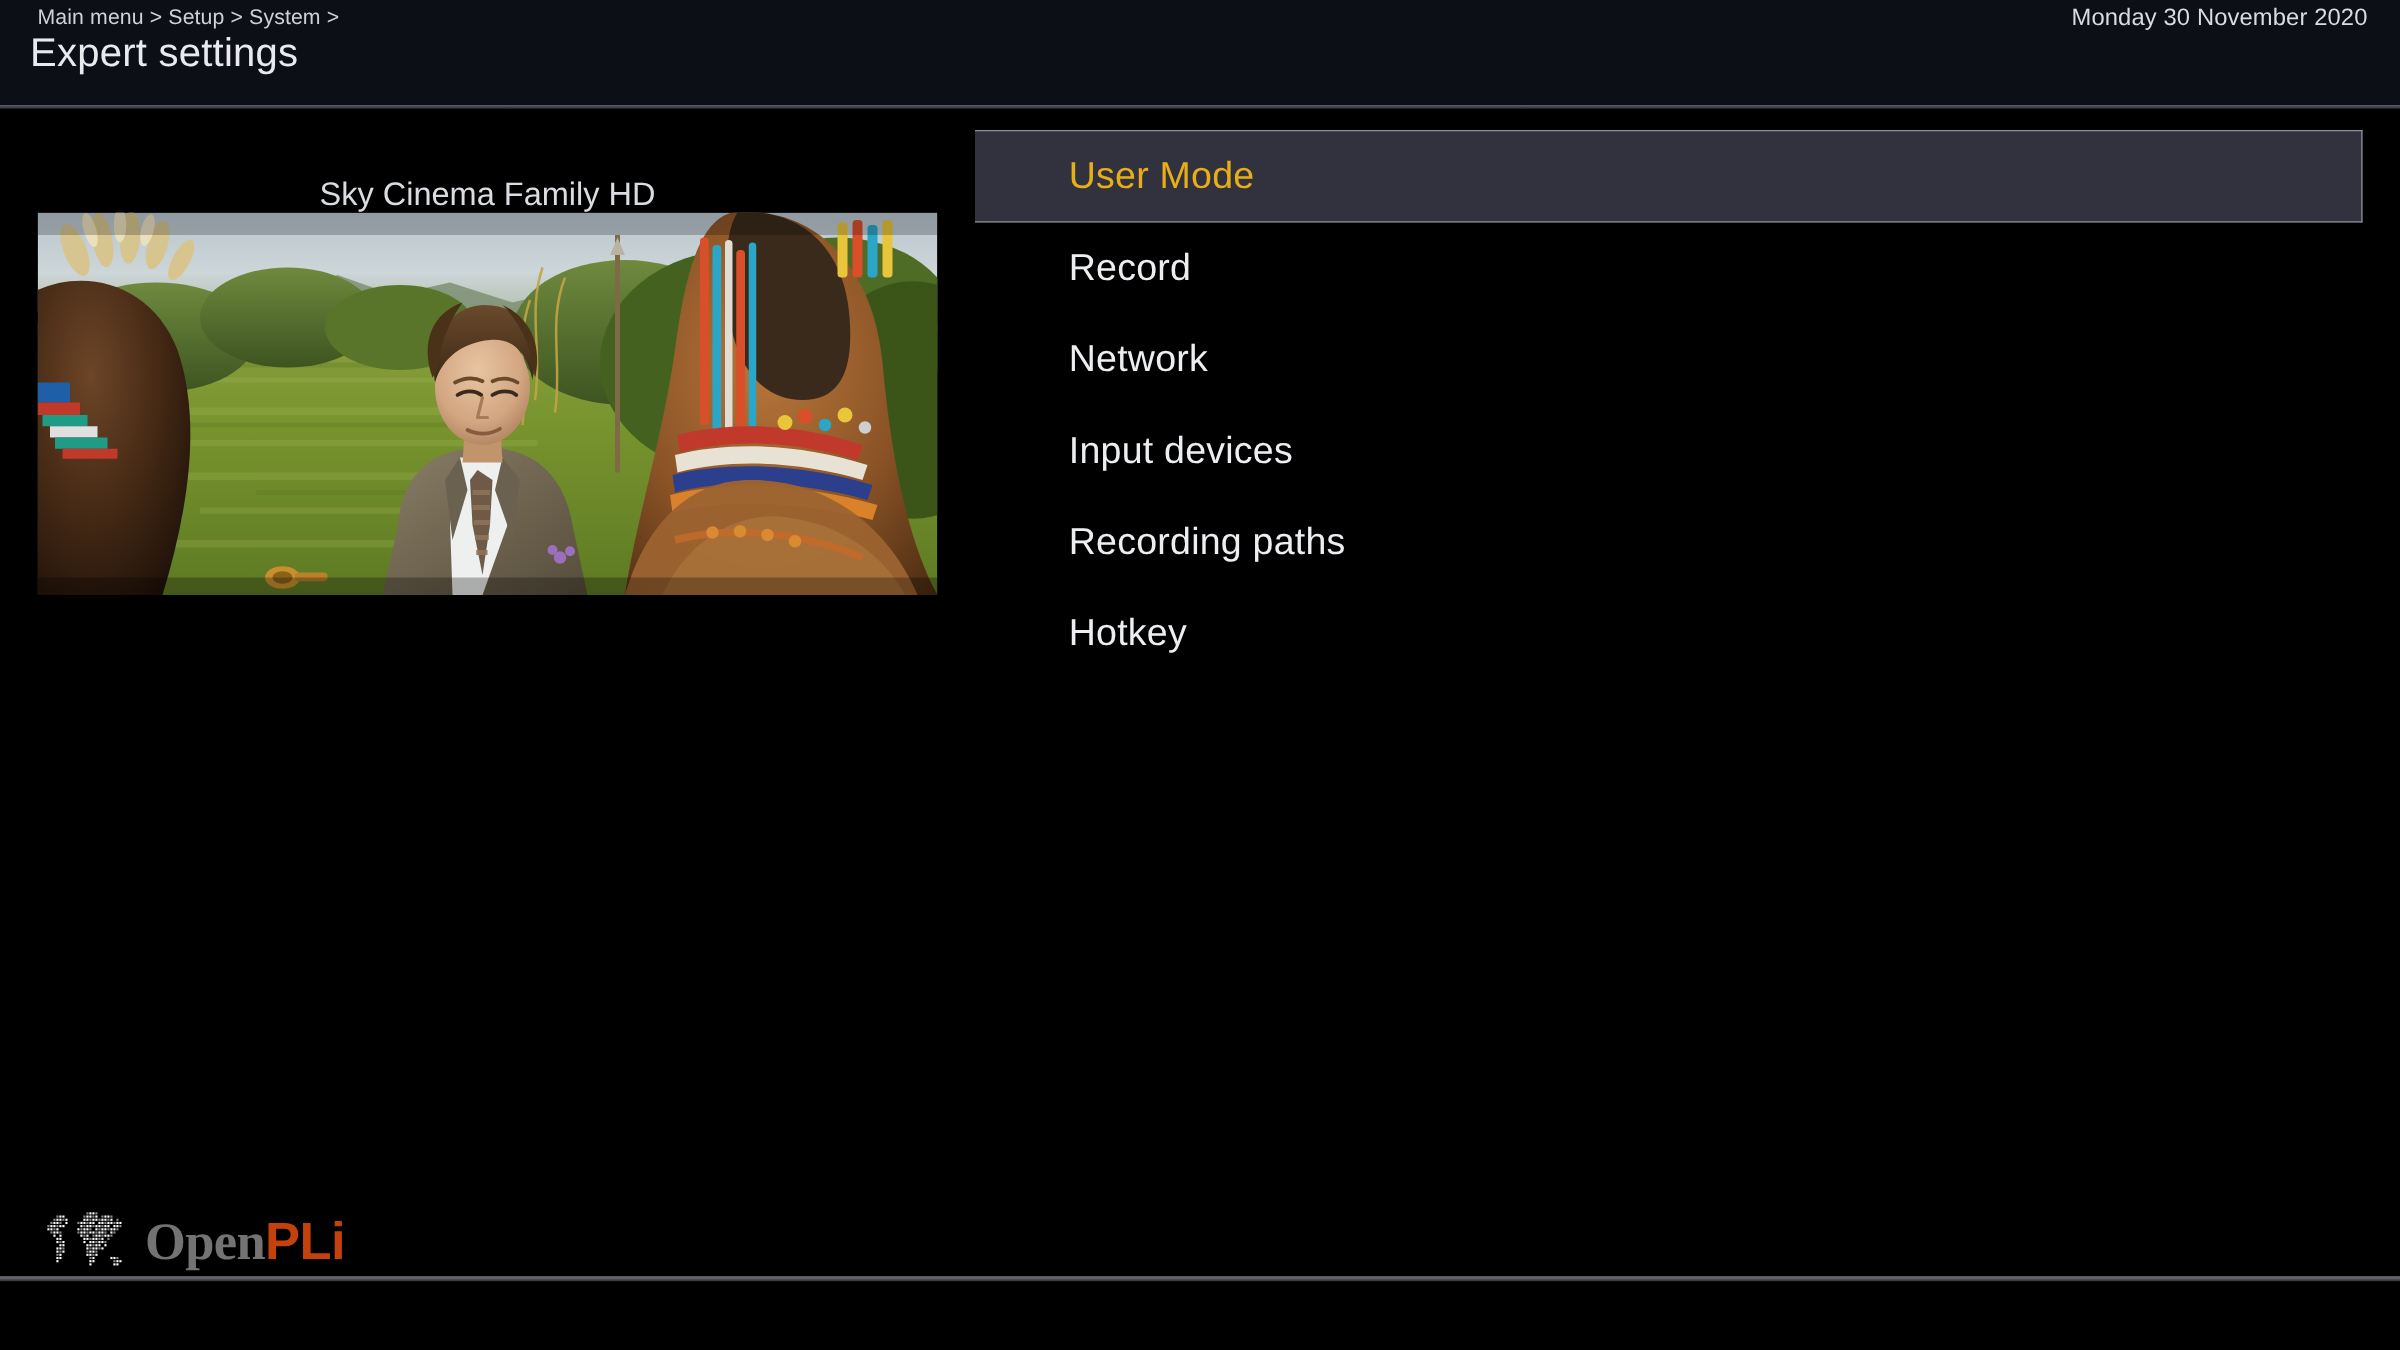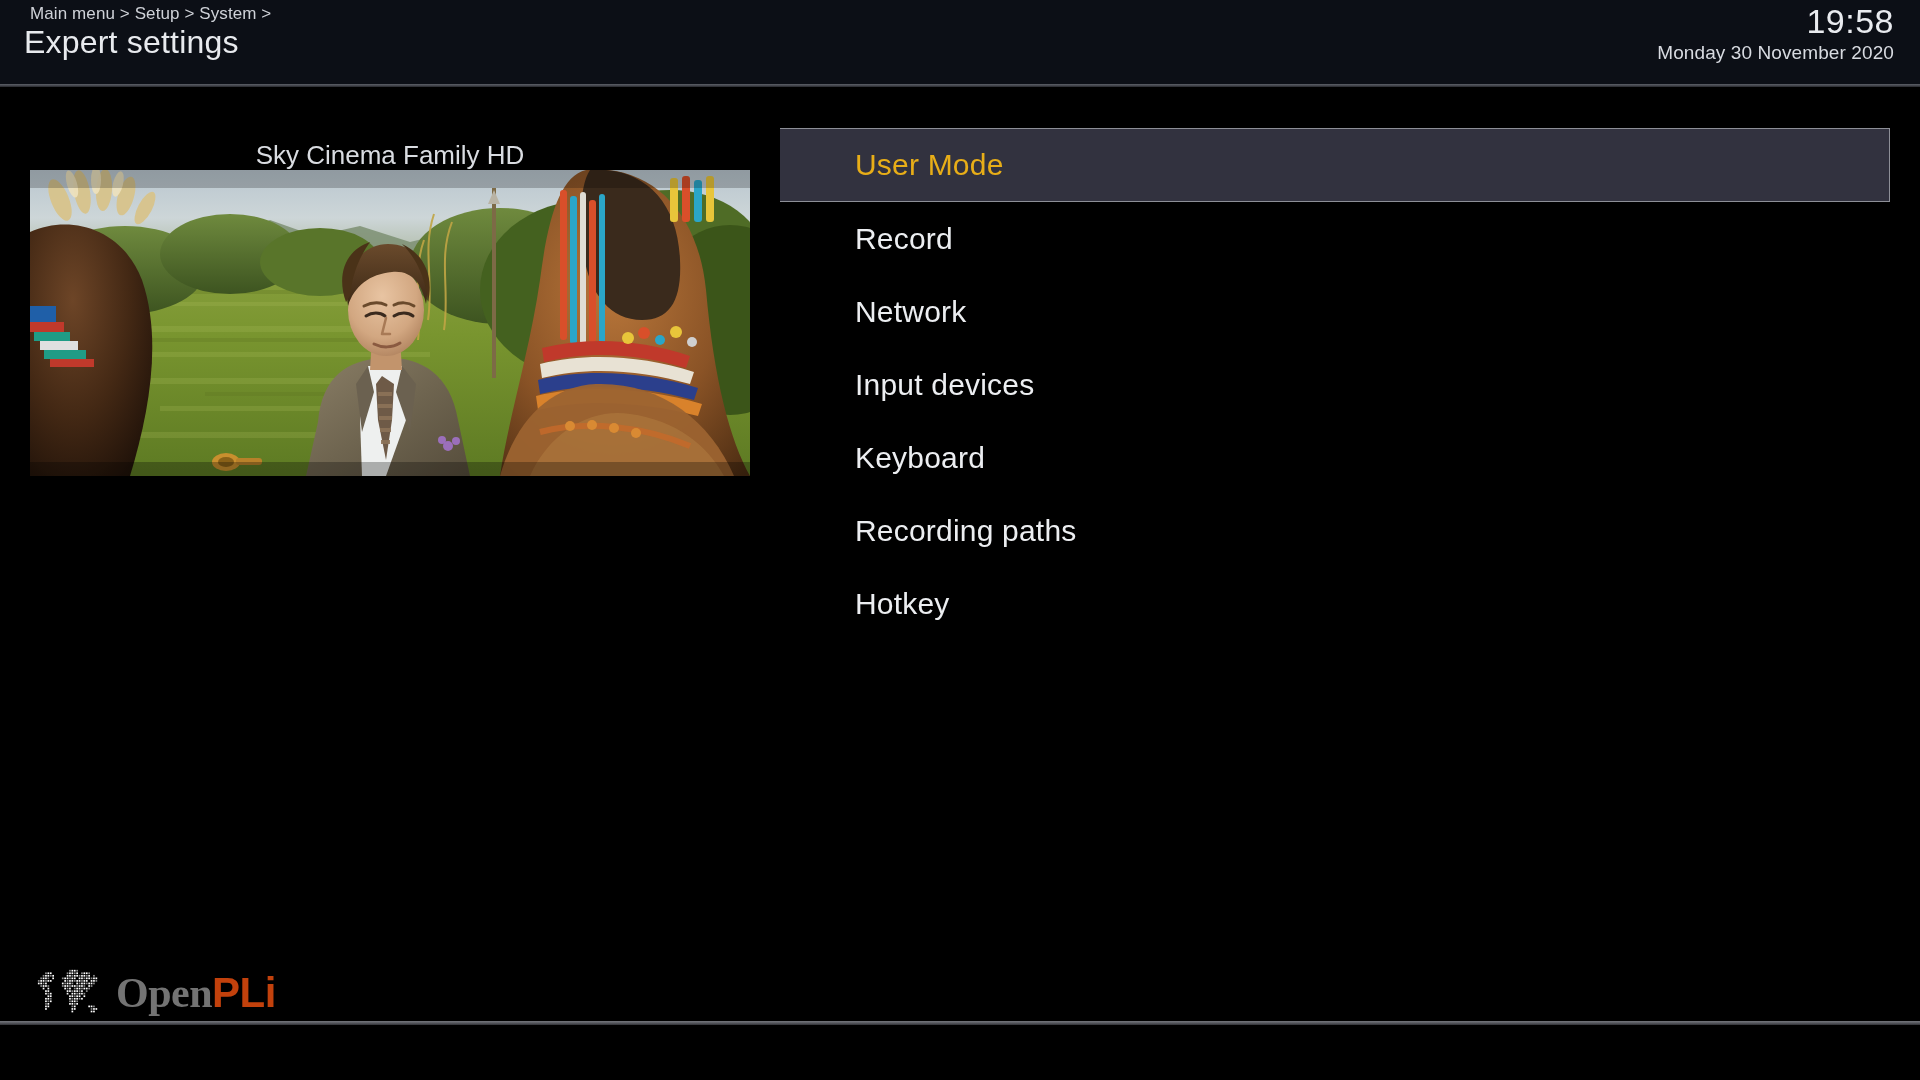--- a/index.html
+++ b/index.html
@@ -43,21 +43,21 @@
     text-align:center; font-size:26px; color:#d9dce1; white-space:nowrap;
   }
   #video-frame {
     position:absolute; left:30px; top:170px; width:720px; height:306px;
     overflow:hidden; background:#000;
   }
   #video-frame svg { display:block; width:720px; height:306px; }
 
   
   #menu-list {
-    position:absolute; left:780px; top:104px; width:1110px;margin-top:24px;
+    position:absolute; left:780px; top:104px; width:1110px;
   }
   .menu-row {
     position:relative; height:73px; display:flex; align-items:center;
     padding-left:75px;
   }
   .menu-row .menu-label {
     font-size:30px; color:#eceef1; letter-spacing:.2px; white-space:nowrap;
     line-height:1;
   }
   .menu-row.selected {
@@ -89,21 +89,20 @@
 </style>
 </head>
 <body>
 
 <div id="screen">
 
   <div id="header">
     <div id="breadcrumb">Main menu &gt; Setup &gt; System &gt;</div>
     <div id="page-title">Expert settings</div>
     <div id="clock-wrap">
-      <div id="clock-time">19:58</div>
       <div id="clock-date">Monday 30 November 2020</div>
     </div>
   </div>
   <div id="header-divider"></div>
 
   <div id="preview-channel">Sky Cinema Family HD</div>
 
   <div id="video-frame">
     <svg viewBox="0 0 720 306" preserveAspectRatio="none">
       <defs>
@@ -326,23 +325,20 @@
         <span class="menu-label">User Mode</span>
       </div>
       <div class="menu-row">
         <span class="menu-label">Record</span>
       </div>
       <div class="menu-row">
         <span class="menu-label">Network</span>
       </div>
       <div class="menu-row">
         <span class="menu-label">Input devices</span>
-      </div>
-      <div class="menu-row">
-        <span class="menu-label">Keyboard</span>
       </div>
       <div class="menu-row">
         <span class="menu-label">Recording paths</span>
       </div>
       <div class="menu-row">
         <span class="menu-label">Hotkey</span>
       </div>
     </div>
 
   <div id="logo">

